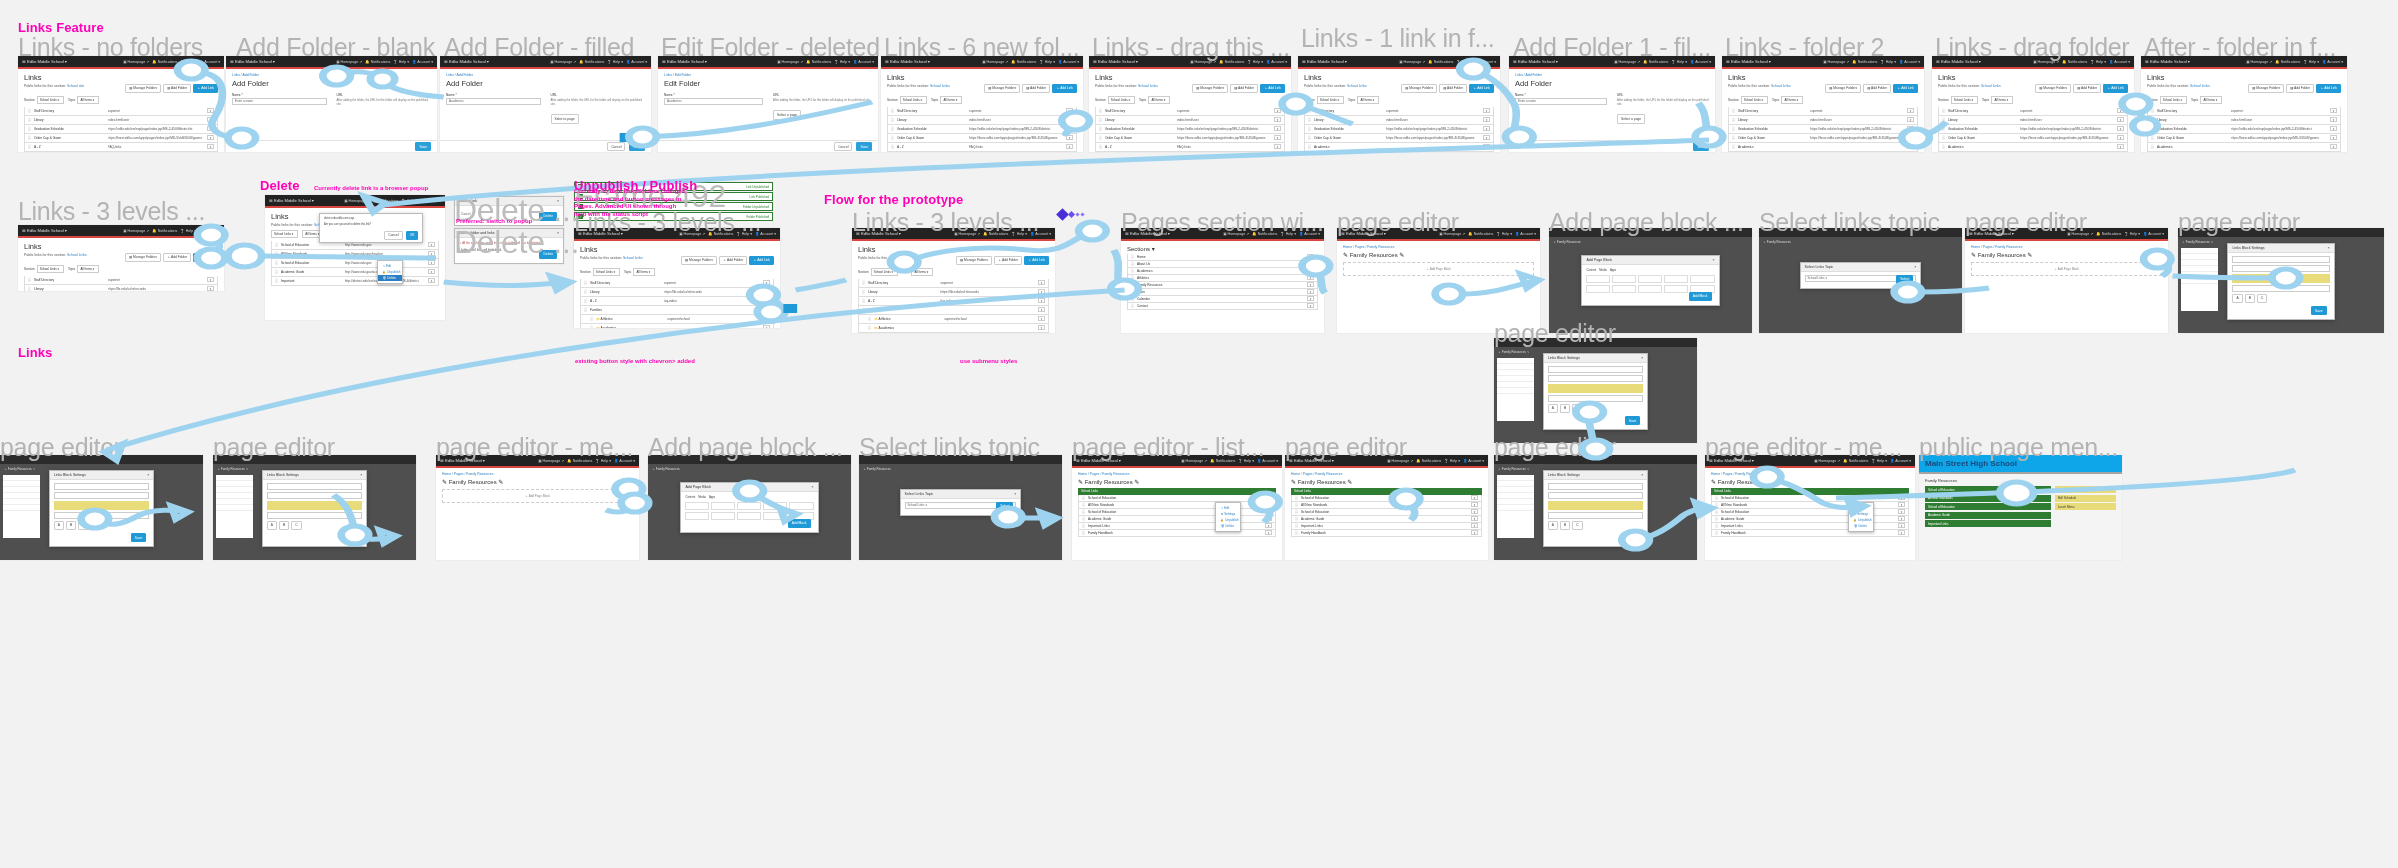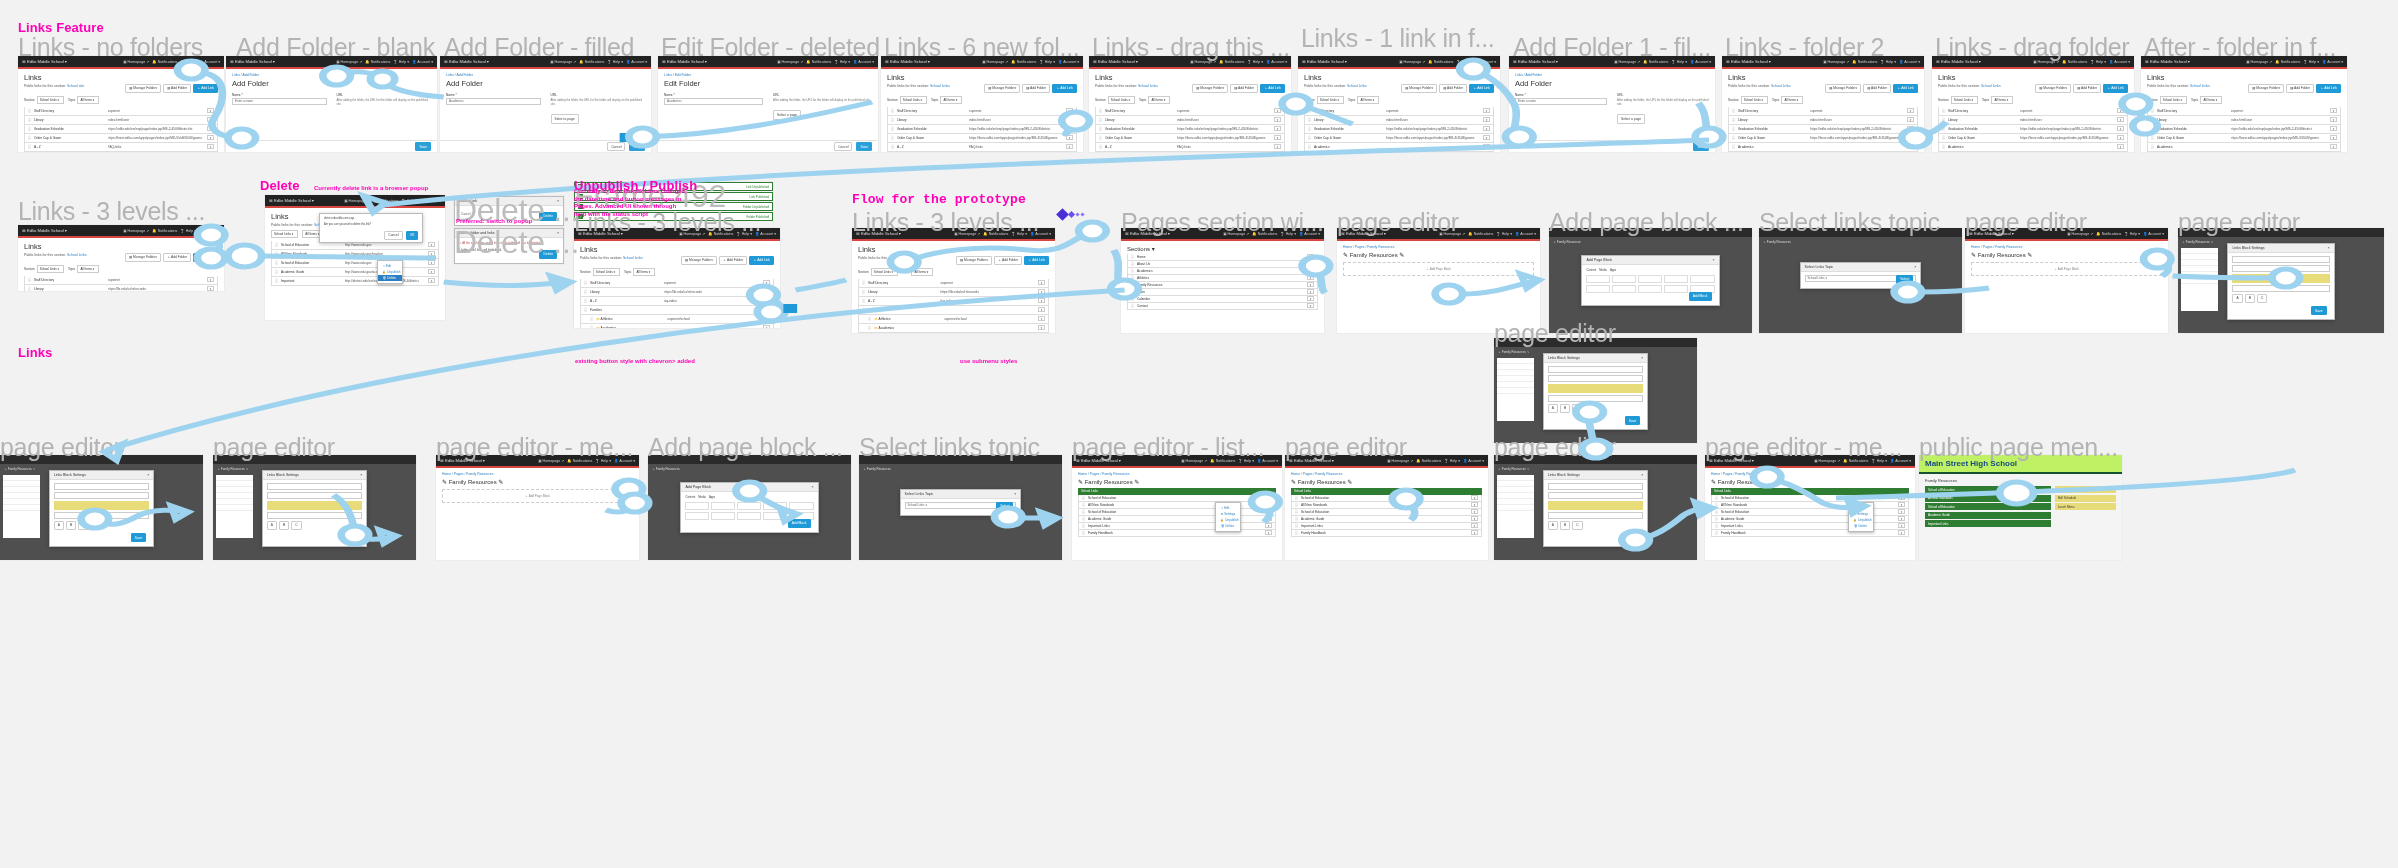--- a/index.html
+++ b/index.html
@@ -104,21 +104,21 @@
   .pub-title { color:#184a7d; font-size:8px; font-weight:bold; }
 </style>
 </head>
 <body>
 
 <div id="board">
 
   <div class="sec-label" style="left: 18px; top: 20px;">Links Feature</div>
   <div class="sec-label" style="left: 260px; top: 178px;">Delete</div>
   <div class="sec-label" style="left: 574px; top: 178px;">Unpublish / Publish</div>
-  <div class="sec-label" style="left: 852px; top: 192px; font-family: Liberation Mono, monospace;">Flow  for the prototype</div>
+  <div class="sec-label" style="left: 824px; top: 192px;">Flow  for the prototype</div>
   <div class="sec-label" style="left: 18px; top: 345px;">Links</div>
 
   <div class="note" style="left: 314px; top: 185px;">Currently delete link is a browser popup</div>
   <div class="note" style="left: 456px; top: 218px;">Preferred: switch to popup</div>
   <div class="note w" style="left: 574px; top: 188px; width: 115px; color: rgb(255, 0, 184);">Currently to hide links/folders changes, the date/time and button messages
 in Pages. Advanced UI shown through help with the status script</div>
   <div class="note" style="left: 575px; top: 358px;">existing button style with chevron&gt; added</div>
   <div class="note" style="left: 960px; top: 358px;">use submenu styles</div>
 
   <div class="frame-title" style="left: 18px; top: 33px; font-size: 25px;">Links - no folders</div>
@@ -1533,21 +1533,21 @@
   </div>
   <div class="pop" style="left:68%;top:45%;width:26px">
       <div>✎ Edit</div>
       <div>⚙ Settings</div>
       <div>🔒 Unpublish</div>
       <div>🗑 Delete</div>
     </div>
       </div>
       <div class="frame" style="left: 1919px; top: 455px; width: 203px; height: 105px;">
         <div style="position:absolute;inset:0;background:#f4f4f4">
-    <div style="background:#bef264;padding:4px 6px;border-bottom:2px solid #14532d">
+    <div style="background:#0ea5e9;padding:4px 6px;border-bottom:2px solid #a3a3a3">
       <div class="pub-title">Main Street High School</div>
     </div>
     <div style="padding:4px 6px">
       <div style="font-size:4px;color:#333;margin-bottom:3px">Family Resources</div>
       <div style="display:flex;gap:4px">
         <div style="flex:1">
           <div style="background:#2f7d32;color:#fff;font-size:3px;padding:1.5px 3px;margin-bottom:1.5px">School of Education</div>
                 <div style="background:#2f7d32;color:#fff;font-size:3px;padding:1.5px 3px;margin-bottom:1.5px">All New Standards</div>
                 <div style="background:#2f7d32;color:#fff;font-size:3px;padding:1.5px 3px;margin-bottom:1.5px">School of Education</div>
                 <div style="background:#2f7d32;color:#fff;font-size:3px;padding:1.5px 3px;margin-bottom:1.5px">Academic Guide</div>

